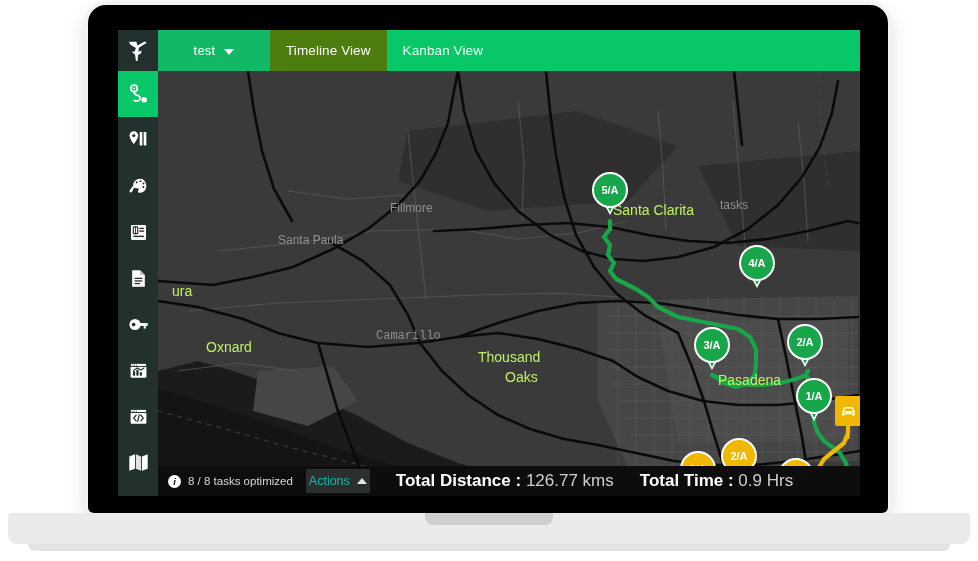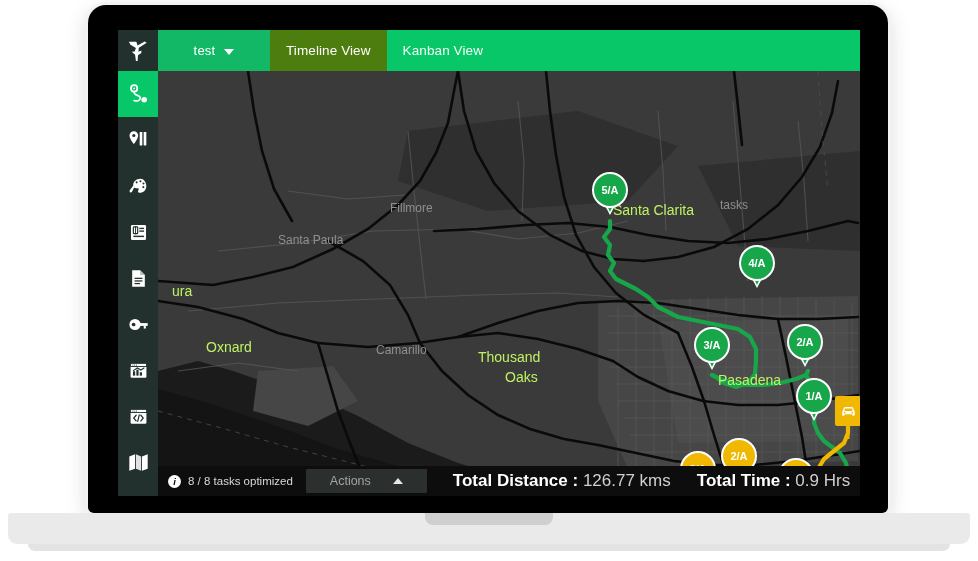--- a/index.html
+++ b/index.html
@@ -105,22 +105,22 @@
   #statusbar{
     position:absolute;left:40px;bottom:0;width:702px;height:30px;background:#0d0d0d;
     display:flex;align-items:center;gap:0;padding-left:10px;box-sizing:border-box;
   }
   .sb-info{display:flex;align-items:center;gap:7px;color:#d8d8d8;font-size:11.5px;}
   .info-circ{
     width:13px;height:13px;border-radius:50%;background:#fff;color:#0d0d0d;
     font-size:9.5px;font-weight:bold;display:flex;align-items:center;justify-content:center;font-style:italic;
   }
   .sb-actions{
-    margin-left:13px;background:#2b2f2d;color:#a3a3a3;font-size:12.5px;
-    padding:5px 24px;display:flex;align-items:center;gap:22px;cursor:pointer;border-radius:1px;
+    margin-left:13px;background:#2b2f2d;color:#14b8a6;font-size:12.5px;
+    padding:5px 3px;display:flex;align-items:center;gap:7px;cursor:pointer;border-radius:1px;
   }
   .caret-up{width:0;height:0;border-left:5px solid transparent;border-right:5px solid transparent;border-bottom:6px solid #e6e6e6;display:block;}
   .sb-stat{margin-left:26px;color:#cfcfcf;font-size:17px;white-space:nowrap;}
   .sb-stat b{color:#ffffff;}
 </style>
 </head>
 <body>
 
 <div id="mock">
 
@@ -346,21 +346,21 @@
         <path d="M540 428 L546 422 L556 418 L568 414 L578 412 L586 414 L592 420 L600 428 L608 434 L618 436
                  L628 434 L636 432
                  M636 432 L646 428 L654 420 L658 410 L660 398 L666 388 L676 380 L686 372 L690 362 L690 350" fill="none" stroke="#f0b800" stroke-width="4.2" stroke-linecap="round" stroke-linejoin="round"></path>
       </svg>
 
       <div id="map-labels">
           <div class="place dim" style="left: 232px; top: 130px;">Fillmore</div>
           <div class="place big" style="left: 455px; top: 131px;">Santa Clarita</div>
           <div class="place dim" style="left: 120px; top: 162px;">Santa Paula</div>
           <div class="place big" style="left: 14px; top: 212px;">ura</div>
-          <div class="place dim" style="left: 218px; top: 272px;">Camarillo</div>
+          <div class="place dim" style="left: 218px; top: 258px; font-family: Liberation Mono, monospace;">Camarillo</div>
           <div class="place big" style="left: 48px; top: 268px;">Oxnard</div>
           <div class="place big" style="left: 320px; top: 278px;">Thousand</div>
           <div class="place big" style="left: 347px; top: 298px;">Oaks</div>
           <div class="place dim" style="left: 562px; top: 127px;">tasks</div>
           <div class="place big" style="left: 560px; top: 301px;">Pasadena</div>
         </div>
       <div id="map-markers">
           <div class="pin suv" style="left: 452px; top: 145px;">
             <div class="pin-tip"></div>
             <div class="pin-tip-in"></div>

